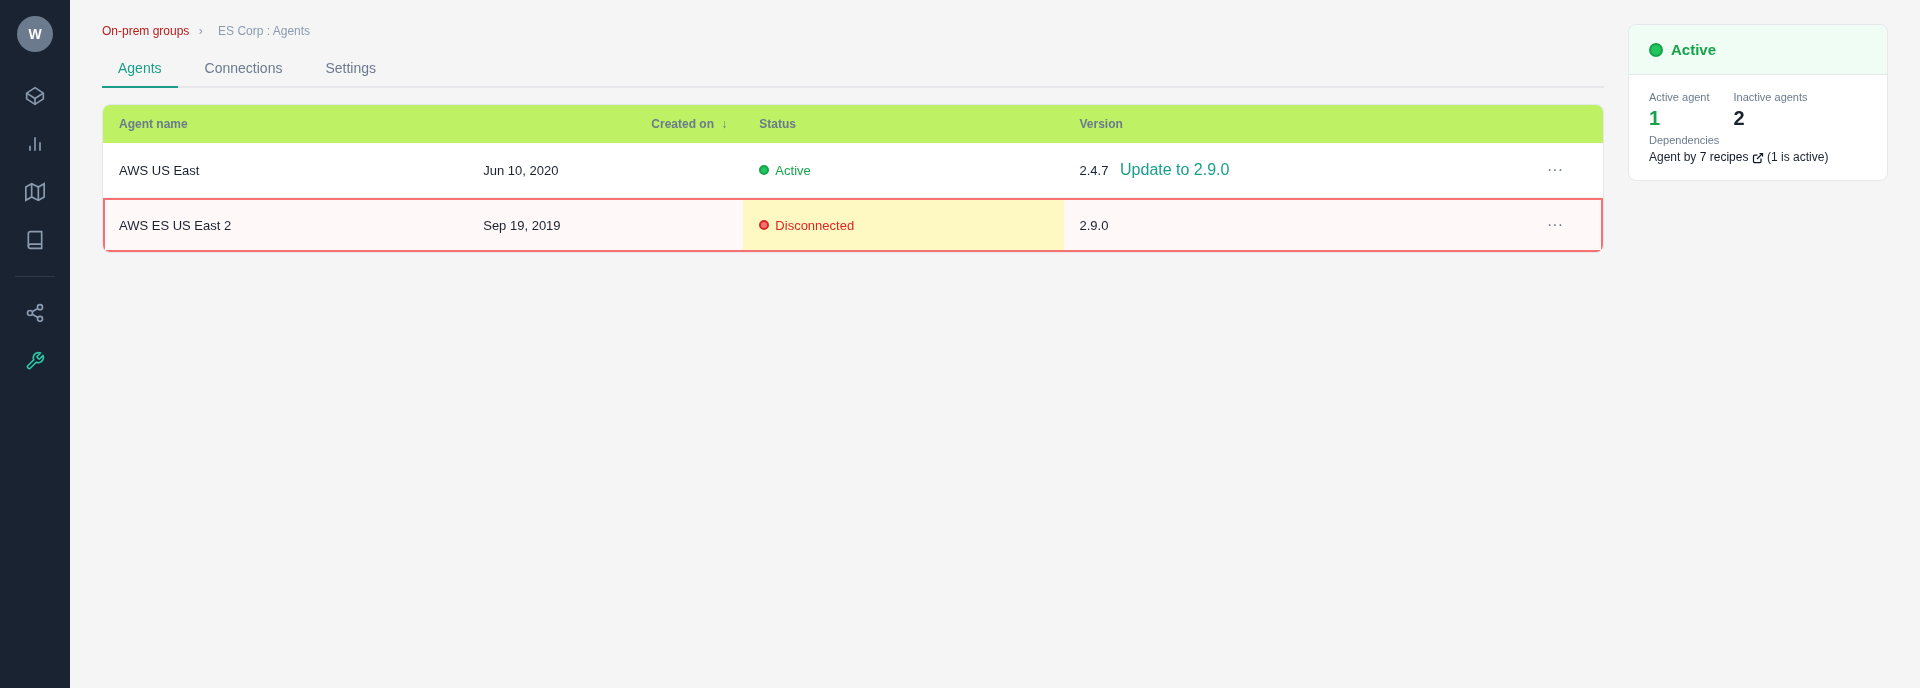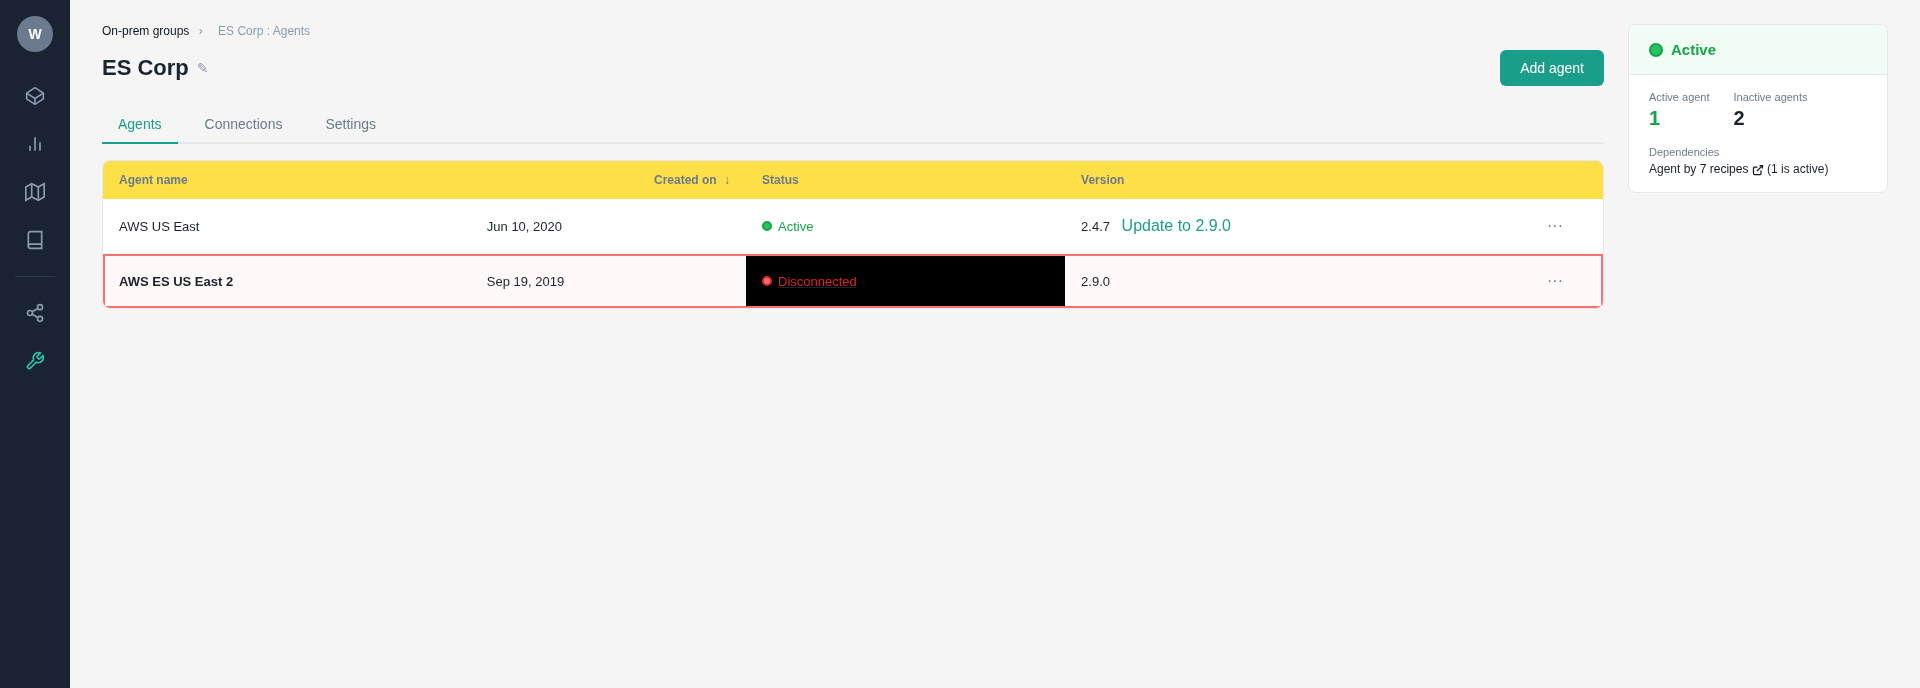--- a/index.html
+++ b/index.html
@@ -54,21 +54,21 @@
     }
 
     .left-panel { flex: 1; }
 
     
     .breadcrumb {
       font-size: 12px;
       color: #8a9bb0;
       margin-bottom: 12px;
     }
-    .breadcrumb a { color: #0f172a; text-decoration: none; }
+    .breadcrumb a { color: #b91c1c; text-decoration: none; }
     .breadcrumb span { margin: 0 6px; }
 
     
     .page-header {
       display: flex;
       align-items: center;
       justify-content: space-between;
       margin-bottom: 20px;
     }
     .page-title-wrap { display: flex; align-items: center; gap: 8px; }
@@ -106,21 +106,21 @@
 
     
     .table-container {
       background: white;
       border-radius: 8px;
       overflow: hidden;
       margin-top: 16px;
       border: 1px solid #e5e7eb;
     }
     table { width: 100%; border-collapse: collapse; }
-    thead { background: #fde047; }
+    thead { background: #bef264; }
     th {
       padding: 12px 16px;
       text-align: left;
       font-size: 12px;
       font-weight: 600;
       color: #6b7a8d;
       text-transform: none;
       letter-spacing: 0;
     }
     td {
@@ -180,21 +180,21 @@
       font-weight: 700;
       color: #16a34a;
     }
     .active-dot-large {
       width: 14px; height: 14px; border-radius: 50%;
       background: #22c55e;
       border: 2px solid #16a34a;
       flex-shrink: 0;
     }
     .status-card-body { padding: 16px 20px; }
-    .stats-row { display: flex; gap: 24px; margin-bottom: 16px; }
+    .stats-row { display: flex; gap: 24px; margin-bottom: 4px; }
     .stat-item {}
     .stat-label { font-size: 11px; color: #6b7a8d; margin-bottom: 4px; }
     .stat-value { font-size: 20px; font-weight: 700; color: #1a2332; }
     .stat-value.green { color: #16a34a; }
     .dependencies-section {}
     .dep-label { font-size: 11px; color: #6b7a8d; margin-bottom: 4px; }
     .dep-value { font-size: 12px; color: #1a2332; }
     .dep-link { color: #0f172a; text-decoration: none; }
   </style>
 </head>
@@ -252,27 +252,20 @@
 <div class="main">
   <div class="content-area">
     <div class="left-panel">
 
       <div class="breadcrumb">
         <a href="#">On-prem groups</a>
         <span>›</span>
         <span>ES Corp : Agents</span>
       </div>
 
-      <div class="page-header">
-        <div class="page-title-wrap">
-          <h1 class="page-title">ES Corp</h1>
-          <span class="edit-icon">✎</span>
-        </div>
-        <button class="add-agent-btn">Add agent</button>
-      </div>
 
       <div class="tabs">
         <div class="tab active">Agents</div>
         <div class="tab">Connections</div>
         <div class="tab">Settings</div>
       </div>
 
       <div class="table-container">
         <table>
           <thead>
@@ -299,23 +292,23 @@
               </td>
               <td>
                 2.4.7 <a href="#" class="action-link">Update to 2.9.0</a>
               </td>
               <td>
                 <button class="more-btn">···</button>
               </td>
             </tr>
 
             <tr style="outline: 2px solid #f87171; outline-offset: -2px; position: relative;">
-              <td style="font-weight: 700; background: #fff8f8;">AWS ES US East 2</td>
+              <td style="font-weight: 400; background: #fff8f8;">AWS ES US East 2</td>
               <td style="background: #fff8f8;">Sep 19, 2019</td>
-              <td style="background: #000000; text-decoration: underline;">
+              <td style="background: #fef9c3;">
                 <span class="status-badge">
                   <span class="status-dot disconnected"></span>
                   <span class="status-disconnected">Disconnected</span>
                 </span>
               </td>
               <td style="background: #fff8f8;">2.9.0</td>
               <td style="background: #fff8f8;">
                 <button class="more-btn">···</button>
               </td>
             </tr>

